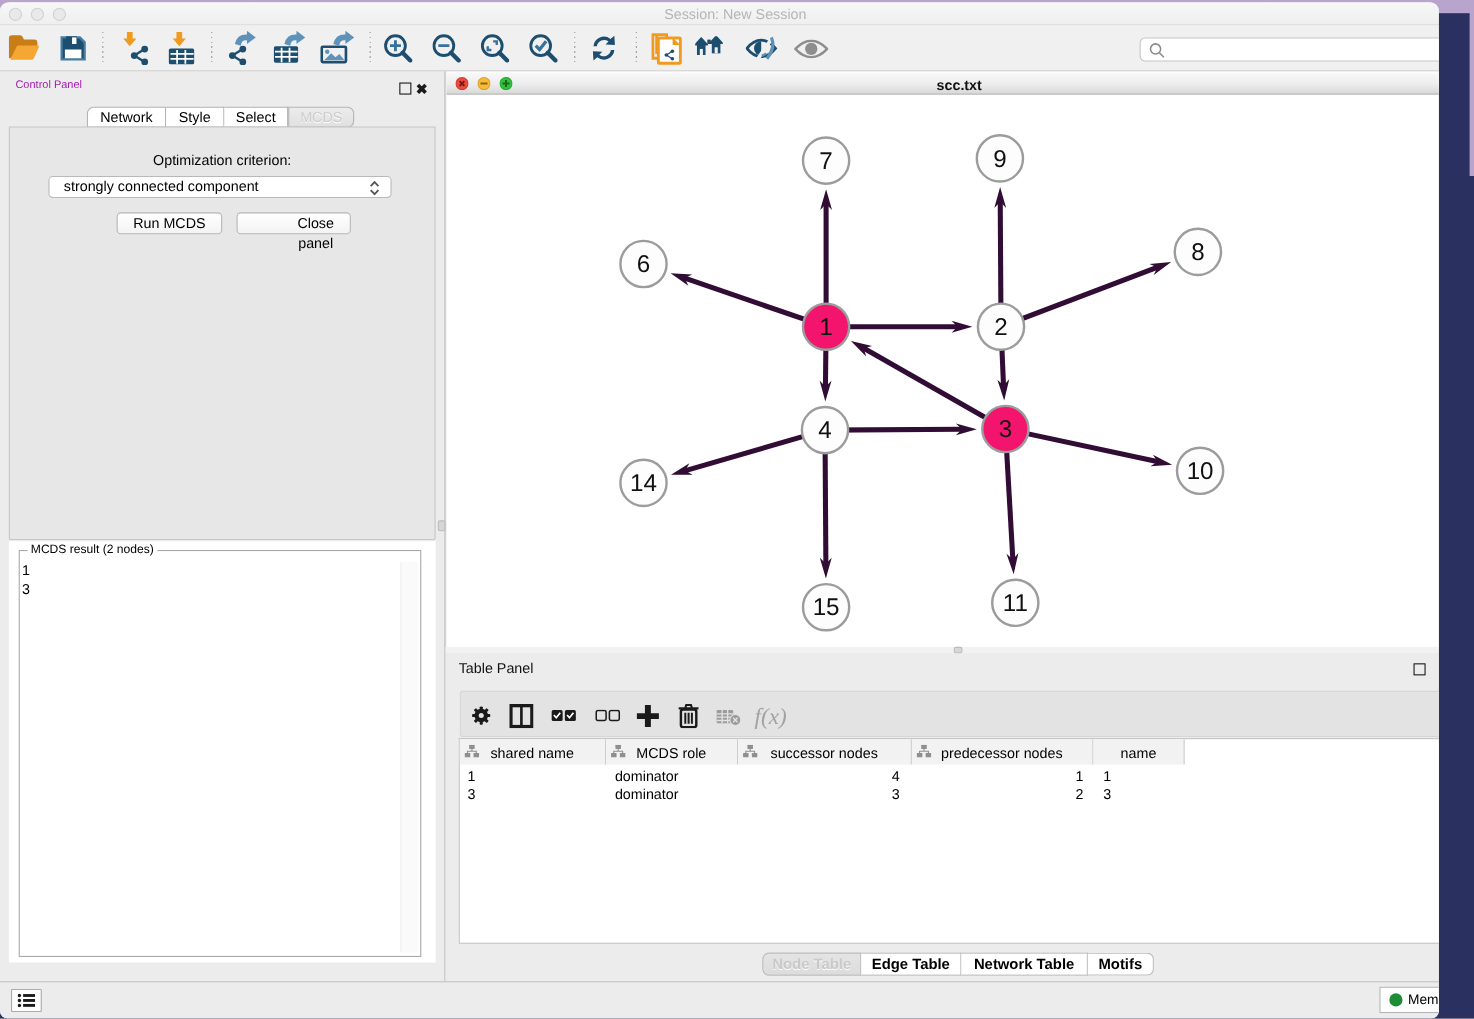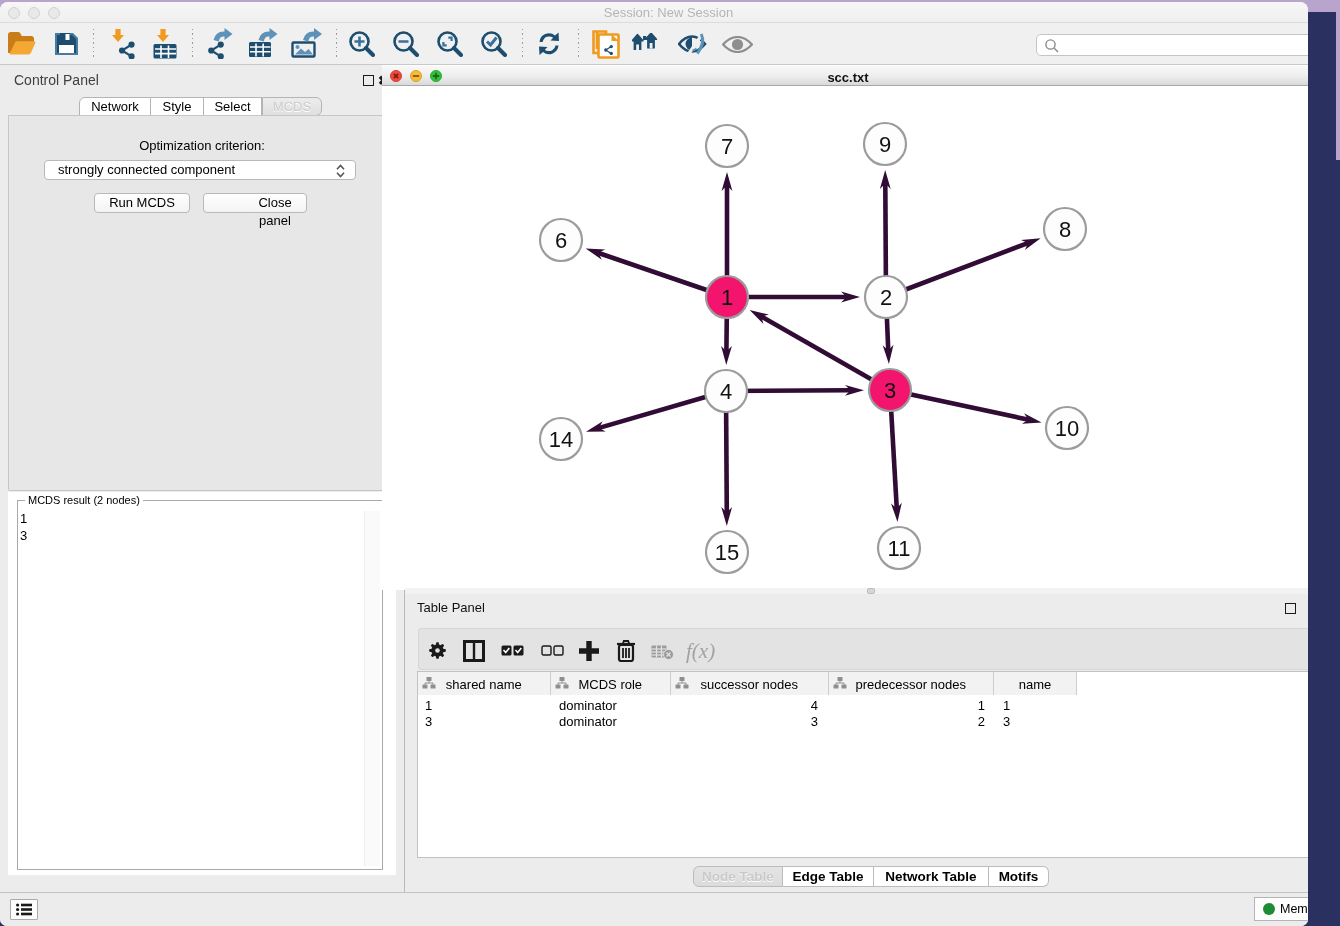--- a/index.html
+++ b/index.html
@@ -13,42 +13,42 @@
 #titlebar{left:0;top:0;width:1337px;height:21px;background:linear-gradient(#f7f7f7,#efefef);border-bottom:1px solid #dcdcdc;box-sizing:border-box;}
 .tl{position:absolute;top:5px;width:12px;height:12px;border-radius:50%;
   background:#e9e9e9;border:1px solid #d2d2d2;box-sizing:border-box;}
 #wtitle{left:0;top:3px;width:1337px;text-align:center;font-size:13px;color:#b5b5b5;}
 #toolbar{left:0;top:21px;width:1337px;height:41px;background:#f0f0f0;border-bottom:1px solid #c9c9c9;}
 .tsep{position:absolute;top:6px;width:2px;height:30px;
   background-image:repeating-linear-gradient(#9a9a9a 0 1.4px,transparent 1.4px 4.4px);background-size:1.4px 100%;background-repeat:no-repeat;background-position:center top;}
 .ticon{position:absolute;}
 #search{left:1036px;top:11px;width:290px;height:20px;background:#fff;border:1px solid #c5c5c5;border-radius:5px;}
 #cpanel{left:0;top:63px;width:404px;height:829px;background:#ececec;border-right:1px solid #b9b9b9;}
-#cphead{left:14px;top:70px;font-size:14px;color:#404040;}
+#cphead{left:14px;top:70px;font-size:10px;color:#a21caf;}
 .floatico{position:absolute;width:9px;height:9px;border:1.6px solid #1a1a1a;background:transparent;}
 .xico{position:absolute;font-size:13px;font-weight:bold;color:#1a1a1a;line-height:11px;}
 .tab{position:absolute;top:95px;height:19px;background:#fff;border:1px solid #b4b4b4;
   box-sizing:border-box;font-size:13px;color:#000;text-align:center;line-height:18px;}
 #tabmcds{background:linear-gradient(#ececec,#e0e0e0);color:#ccc;text-shadow:0 1px 0 #fff;
   border-radius:0 6px 6px 0;}
 #cpcontent{left:8px;top:113px;width:388px;height:376px;background:#e7e7e7;
   border:1px solid #c6c6c6;box-sizing:border-box;border-radius:0 0 2px 2px;}
 #optlabel{left:0;top:136px;width:404px;text-align:center;font-size:13px;color:#000;}
 #optsel{left:44px;top:158px;width:312px;height:20px;background:#fff;border:1px solid #b9b9b9;
   border-radius:4px;box-sizing:border-box;font-size:13px;color:#000;line-height:18px;padding-left:13px;}
 .btn{position:absolute;top:191px;height:20px;background:linear-gradient(#ffffff,#f3f3f3);
   border:1px solid #b9b9b9;border-radius:4px;box-sizing:border-box;
-  font-size:13px;color:#000;text-align:center;line-height:18px;}
+  font-size:13px;color:#000;text-align:center;line-height:18px;margin-left:12px;}
 #resultpanel{left:8px;top:490px;width:388px;height:383px;background:#fff;}
 #resultbox{left:17px;top:498px;width:364px;height:368px;border:1px solid #a9a9a9;background:#fff;}
 #resultlabel{left:25px;top:492px;background:#fff;padding:0 3px;font-size:11px;color:#000;}
 #resulttext{left:20px;top:509px;font-size:13px;line-height:16.5px;color:#000;}
 #vsb{left:364px;top:509px;width:15px;height:355px;background:#fafafa;border-left:1px solid #ededed;}
 #vgrip{left:398px;top:471px;width:7px;height:10px;background:#d6d6d6;border:1px solid #bdbdbd;border-radius:2px;box-sizing:border-box;}
-#netwin{left:382px;top:63px;width:932px;height:525px;background:#fff;}
+#netwin{left:406px;top:63px;width:932px;height:525px;background:#fff;}
 #nettitle{left:0;top:1px;width:932px;height:20px;background:linear-gradient(#f9f9f9 0%,#ededed 55%,#d9d9d9 100%);border-bottom:1px solid #a8a8a8;box-sizing:border-box;}
 #netname{left:0;top:4px;width:932px;text-align:center;font-size:13px;font-weight:bold;color:#111;}
 #hdiv{left:405px;top:586px;width:932px;height:6px;background:#f2f2f2;}
 #hgrip{left:867px;top:586px;width:8px;height:6px;background:#d6d6d6;border:1px solid #bdbdbd;border-radius:2px;box-sizing:border-box;}
 #tpanel{left:405px;top:592px;width:932px;height:300px;background:#ececec;}
 #tphead{left:417px;top:598px;font-size:13px;color:#111;}
 #ttoolbar{left:418px;top:626px;width:914px;height:42px;background:#e3e3e3;border:1px solid #d6d6d6;border-radius:3px;box-sizing:border-box;}
 #ttable{left:417px;top:669px;width:915px;height:187px;background:#fff;border:1px solid #c2c2c2;box-sizing:border-box;}
 .thcell{position:absolute;top:0px;height:23px;background:#f2f2f2;border-right:1px solid #cdcdcd;
   box-sizing:border-box;font-size:13px;color:#000;}

